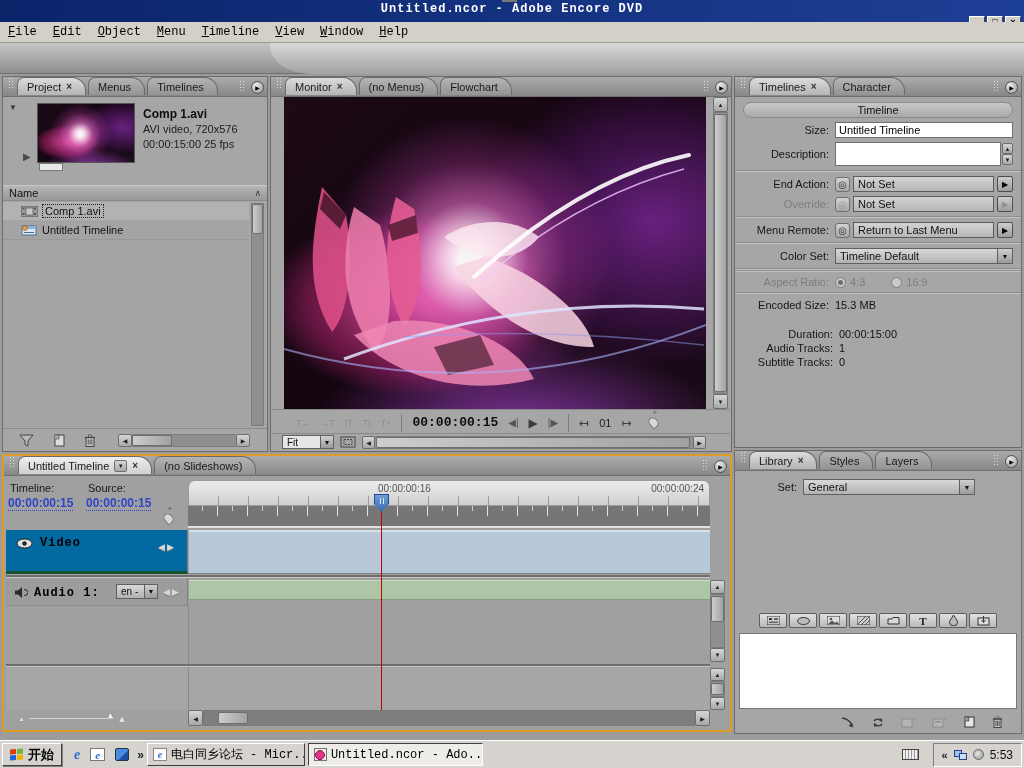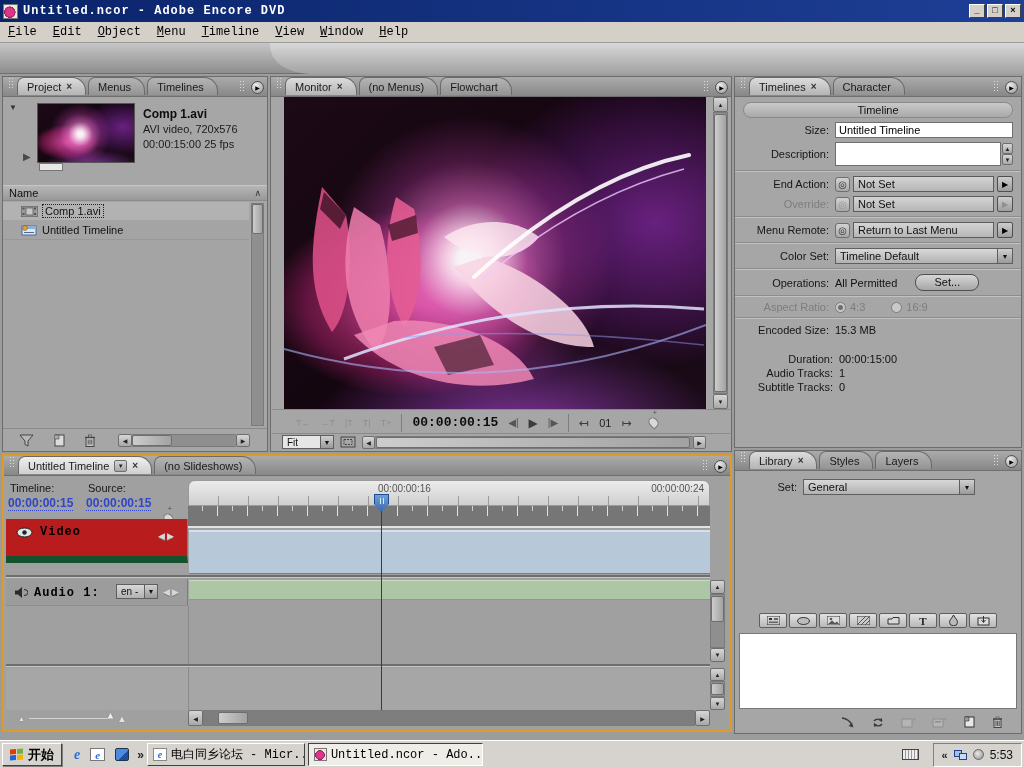--- a/index.html
+++ b/index.html
@@ -2,21 +2,21 @@
 <html><head>
 <meta charset="utf-8">
 <style>
   * { margin:0; padding:0; box-sizing:border-box; }
   body { font-family:"Liberation Sans","DejaVu Sans",sans-serif; background:#555; }
   .mono { font-family:"Liberation Mono","DejaVu Sans Mono",monospace; }
   #screen { position:relative; width:1024px; height:768px; overflow:hidden; background:#9c9c9c; }
 
   
   .titlebar { position:absolute; left:0; top:0; width:1024px; height:22px;
-    background:linear-gradient(90deg,#0a246a,#1e3f96); display:flex; align-items:center; padding:0 3px; }
+    background:linear-gradient(90deg,#0a246a,#1e3f96); display:flex; align-items:center; padding:0 3px;flex-direction:column; }
   .app-icon { width:15px; height:15px; background:radial-gradient(circle at 45% 55%, #e0358a 0 40%, #8a1f5c 55%, rgba(0,0,0,0) 58%), #f0ead8; border:1px solid #777; margin-right:5px; }
   .title-text { color:#fff; font-weight:bold; font-size:12px; letter-spacing:1px; }
   .win-btns { margin-left:auto; display:flex; gap:2px; }
   .win-btn { width:16px; height:14px; background:#d4d0c8; border:1px solid; border-color:#fff #404040 #404040 #fff;
     font-size:9px; line-height:11px; text-align:center; font-weight:bold; color:#000; }
   .menubar { position:absolute; left:0; top:22px; width:1024px; height:21px; background:#d4d0c8;
     border-bottom:1px solid #9a9a9a; display:flex; align-items:center; }
   .menu-item { font-family:"Liberation Mono","DejaVu Sans Mono",monospace; font-size:12px; color:#000; padding:0 8px;text-align:center; }
   .toolbar { position:absolute; left:0; top:43px; width:1024px; height:31px;
     background:linear-gradient(180deg,#c6c6c6,#8e8e8e); border-bottom:1px solid #6f6f6f; }
@@ -413,25 +413,20 @@
     </div>
     <div class="hline"></div>
     <div class="prop-row">
       <span class="prop-label">Color Set:</span>
       <div class="dd" style="flex:1">
         <span class="val">Timeline Default</span>
         <span class="arw">▼</span>
       </div>
     </div>
     <div class="hline"></div>
-    <div class="prop-row">
-      <span class="prop-label">Operations:</span>
-      <span style="font-size:11px;color:#111">All Permitted</span>
-      <span style="margin-left:18px;width:64px;height:17px;border:1px solid #4f4f4f;border-radius:8px;background:linear-gradient(#d6d6d6,#a6a6a6);font-size:11px;text-align:center;line-height:15px;color:#111">Set...</span>
-    </div>
     <div class="hline"></div>
     <div class="prop-row">
       <span class="prop-label dim">Aspect Ratio:</span>
       <span class="radio sel"></span>
       <span class="dim" style="font-size:11px;margin:0 26px 0 4px">4:3</span>
       <span class="radio"></span>
       <span class="dim" style="font-size:11px;margin-left:4px">16:9</span>
     </div>
     <div class="hline"></div>
     <div class="prop-row" style="margin:5px 8px 17px 4px">
@@ -584,21 +579,21 @@
     <div style="position:absolute;left:184px;top:24px;width:522px;height:26px;background:linear-gradient(#ececec,#cfcfcf);border:1px solid #9a9a9a;border-radius:7px 7px 0 0">
       <div style="position:absolute;left:0;bottom:0;width:100%;height:9px;background:repeating-linear-gradient(90deg,rgba(0,0,0,0) 0 29px,#9b9b9b 29px 30px)"></div>
       <span style="position:absolute;left:189px;top:2px;font-size:10px;color:#555">00:00:00:16</span>
       <span style="position:absolute;right:5px;top:2px;font-size:10px;color:#555">00:00:00:24</span>
     </div>
     <div style="position:absolute;left:184px;top:50px;width:522px;height:22px;background:#767676;border-bottom:2px solid #e2e2e2">
       <div style="position:absolute;left:0;top:0;width:100%;height:5px;background:repeating-linear-gradient(90deg,rgba(0,0,0,0) 0 14px,#cfcfcf 14px 15px)"></div>
       <div style="position:absolute;left:0;top:0;width:100%;height:10px;background:repeating-linear-gradient(90deg,rgba(0,0,0,0) 0 29px,#e2e2e2 29px 30px)"></div>
     </div>
 
-    <div style="position:absolute;left:2px;top:63px;width:182px;height:44px;background:#b91c1c;border-bottom:7px solid #14532d;border-right:1px solid #7e7e7e">
+    <div style="position:absolute;left:2px;top:74px;width:182px;height:44px;background:#0369a1;border-bottom:3px solid #14532d;border-right:1px solid #7e7e7e">
       <svg width="17" height="11" style="position:absolute;left:10px;top:8px">
           <ellipse cx="8.5" cy="5.5" rx="7.5" ry="4.5" fill="#e4e4e4" stroke="#222"></ellipse>
           <circle cx="8.5" cy="5.5" r="2.2" fill="#222"></circle>
         </svg>
       <span class="trk-hdr-label" style="position:absolute;left:34px;top:6px">Video</span>
       <span class="navpair" style="position:absolute;left:152px;top:12px">◀▶</span>
     </div>
     <div style="position:absolute;left:185px;top:74px;width:521px;height:44px;background:#b7c9d8;border-bottom:1px solid #7e7e7e;border-top:2px solid #d4e0ea"></div>
 
     <div style="position:absolute;left:2px;top:119px;width:704px;height:3px;background:#6e6e6e;border-bottom:1px solid #c6c6c6"></div>

